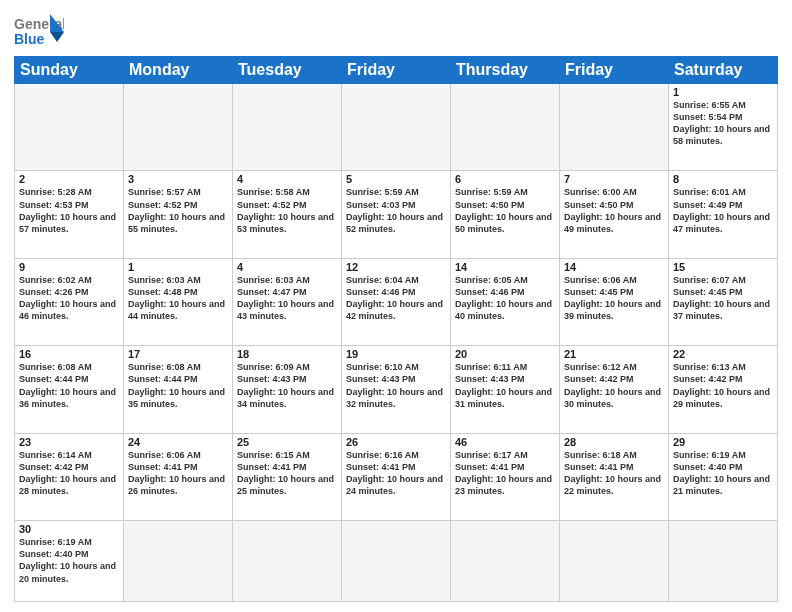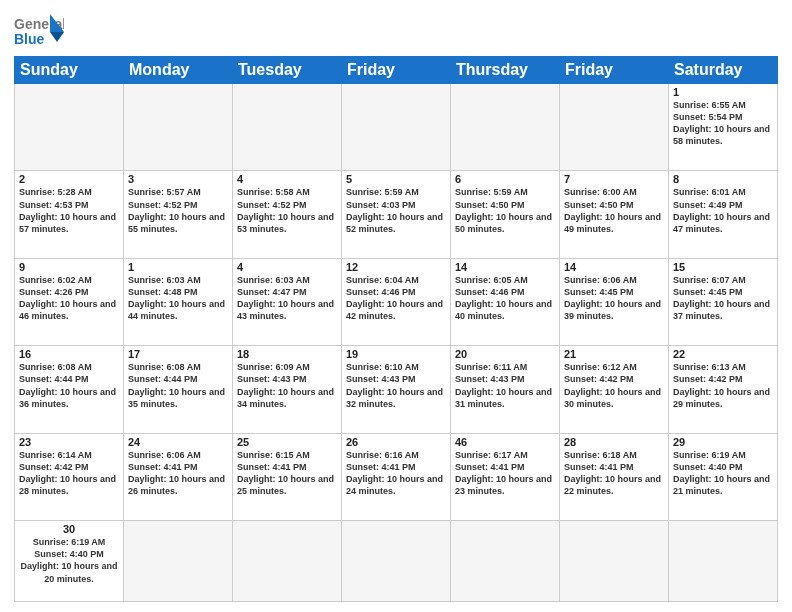--- a/index.html
+++ b/index.html
@@ -78,21 +78,20 @@
       margin-bottom: 1px;
     }
     .day-info {
       font-size: 9px;
       color: #333;
       line-height: 1.35;
       font-weight: bold;
     }
     .last-row td {
       height: 60px;
-      text-align: center;
     }
   </style>
 </head>
 <body>
 
 <div class="page">
   <div class="header">
     <div class="logo">
         <svg width="50" height="36" viewBox="0 0 50 36">
           <text x="0" y="15" font-size="14" fill="#777" font-family="Arial" font-weight="bold">General</text>

